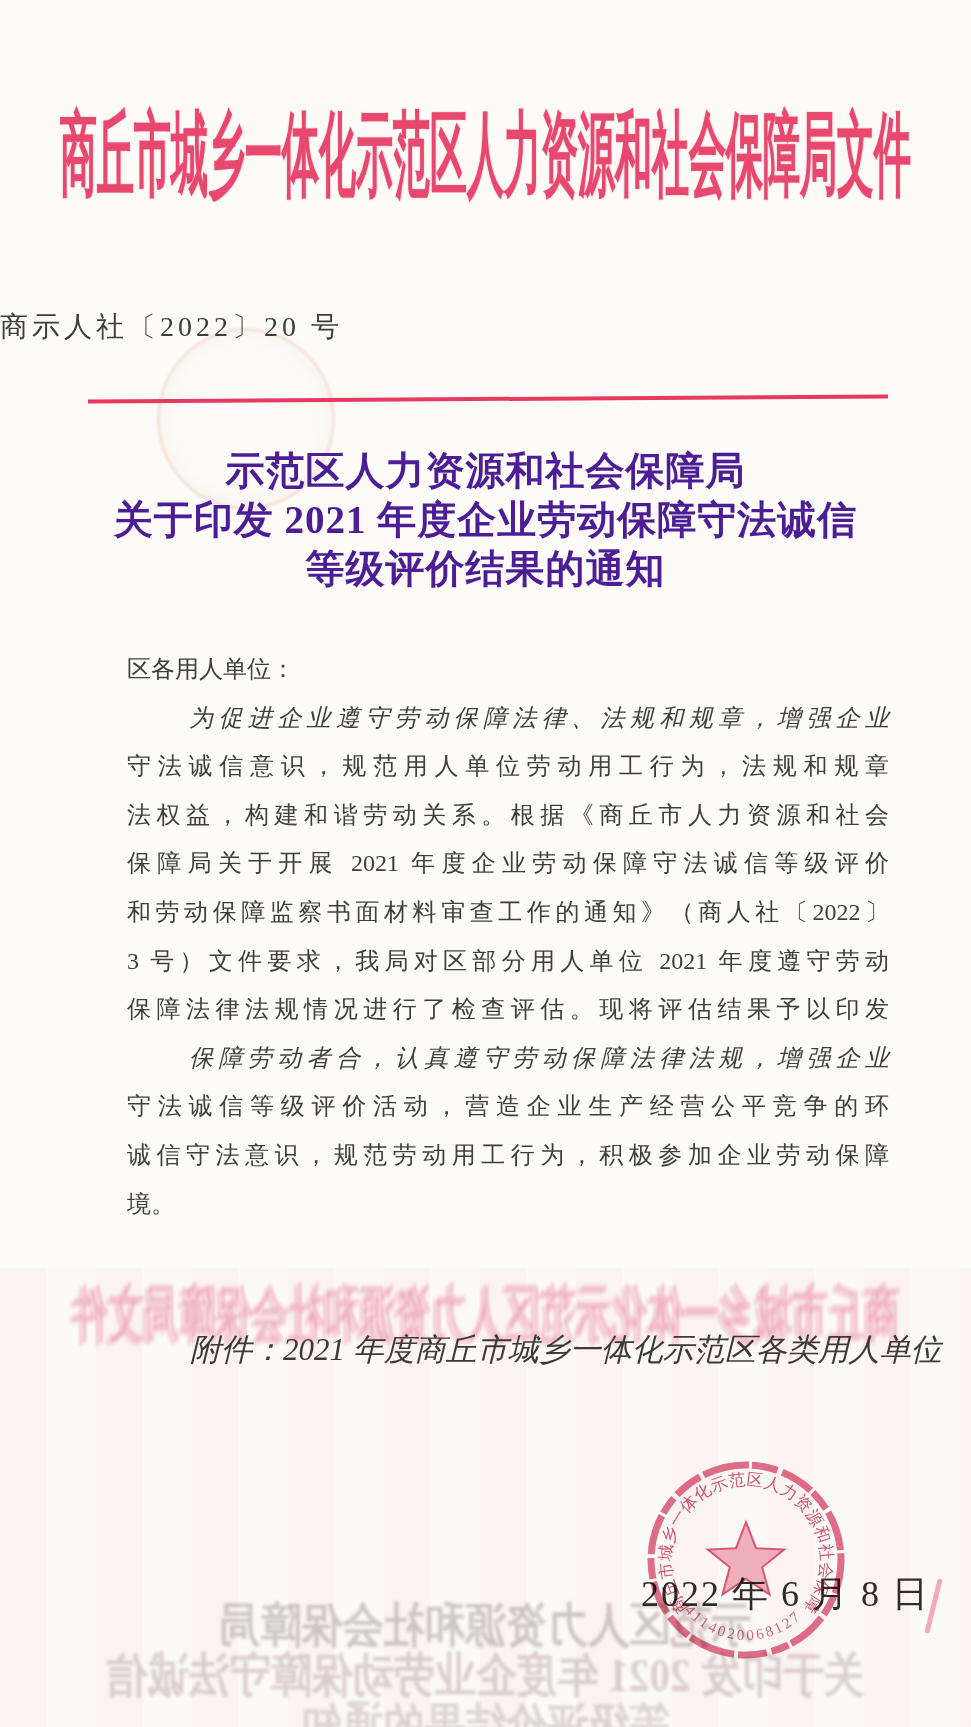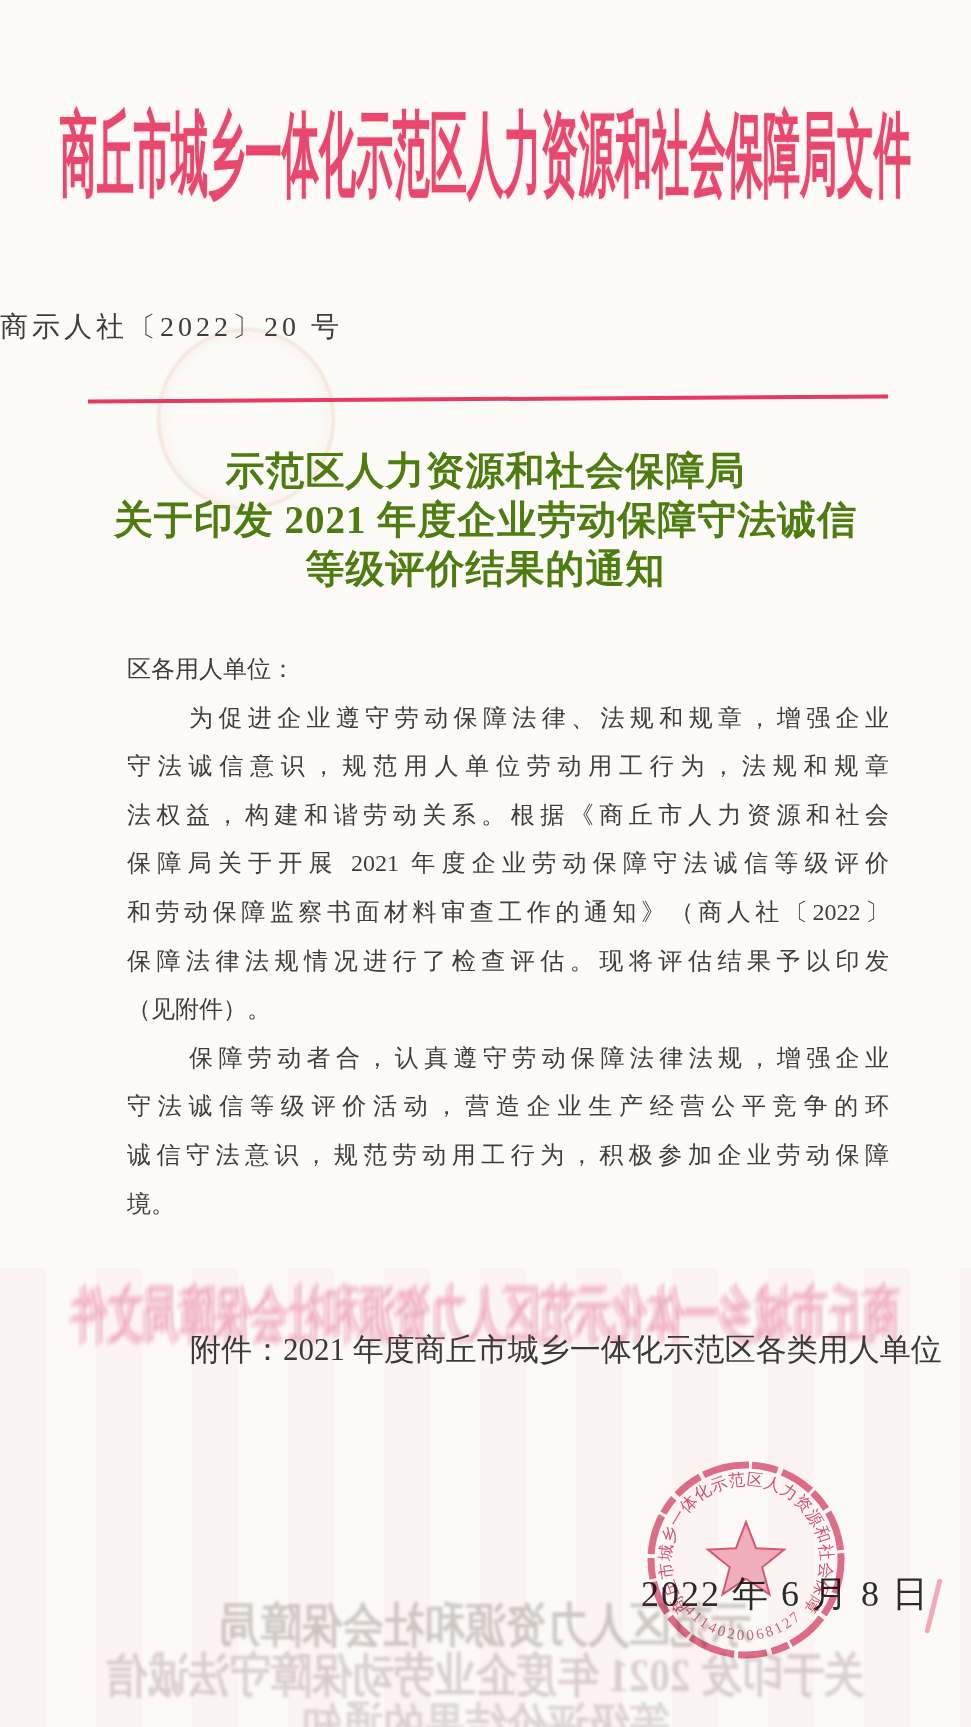--- a/index.html
+++ b/index.html
@@ -30,36 +30,36 @@
   .docnum{
     position:absolute;top:308px;left:0;right:0;
     font-size:28px;color:#3f3d3b;letter-spacing:4px;
   }
   .rule{
     position:absolute;top:397px;left:88px;width:800px;height:4px;
     background:#e73a60;transform:rotate(-0.35deg);
   }
   .title{
     position:absolute;top:446px;left:0;right:0;text-align:center;
-    font-size:39px;font-weight:bold;color:#4d7c0f;letter-spacing:1px;
+    font-size:39px;font-weight:bold;color:#4c1d95;letter-spacing:1px;
   }
   .title-line{line-height:49px;height:49px;white-space:nowrap;}
   .body-block{
     position:absolute;top:645px;left:127px;width:762px;
     font-size:24px;color:#403e3c;
   }
   .line{height:48.6px;line-height:48.6px;text-align:left;}
   .line.just{text-align:justify;text-align-last:justify;}
-  .line.indent{padding-left:62px;}
+  .line.indent{padding-left:62px;font-style:italic;}
   .attachment{
     position:absolute;top:1325px;left:127px;width:770px;
     font-size:31px;color:#3c3a38;
   }
   .att-line{height:50px;line-height:50px;white-space:nowrap;}
-  .att-indent{padding-left:63px;}
+  .att-indent{padding-left:63px;font-style:italic;}
   
   .bleed-band{
     position:absolute;top:1278px;left:0;right:0;height:72px;
     display:flex;align-items:center;justify-content:center;
     pointer-events:none;
   }
   .bleed-header-text{
     font-size:36px;font-weight:bold;white-space:nowrap;
     color:rgba(232,122,152,.38);
     transform:scale(-1,1.7);
@@ -113,22 +113,22 @@
     <div class="title-line">等级评价结果的通知</div>
   </div>
 
   <div class="body-block">
     <div class="line">区各用人单位：</div>
     <div class="line just indent">为促进企业遵守劳动保障法律、法规和规章，增强企业</div>
     <div class="line just">守法诚信意识，规范用人单位劳动用工行为，法规和规章</div>
     <div class="line just">法权益，构建和谐劳动关系。根据《商丘市人力资源和社会</div>
     <div class="line just">保障局关于开展 2021 年度企业劳动保障守法诚信等级评价</div>
     <div class="line just">和劳动保障监察书面材料审查工作的通知》（商人社〔2022〕</div>
+    <div class="line just">3 号）文件要求，我局对区部分用人单位 2021 年度遵守劳动</div>
     <div class="line just">保障法律法规情况进行了检查评估。现将评估结果予以印发</div>
-    <div class="line">（见附件）。</div>
     <div class="line just indent">保障劳动者合，认真遵守劳动保障法律法规，增强企业</div>
     <div class="line just">守法诚信等级评价活动，营造企业生产经营公平竞争的环</div>
     <div class="line just">诚信守法意识，规范劳动用工行为，积极参加企业劳动保障</div>
     <div class="line">境。</div>
   </div>
 
   <div class="scan-stripes"></div>
 
   <div class="bleed-band">
     <div class="bleed-header-text">商丘市城乡一体化示范区人力资源和社会保障局文件</div>

